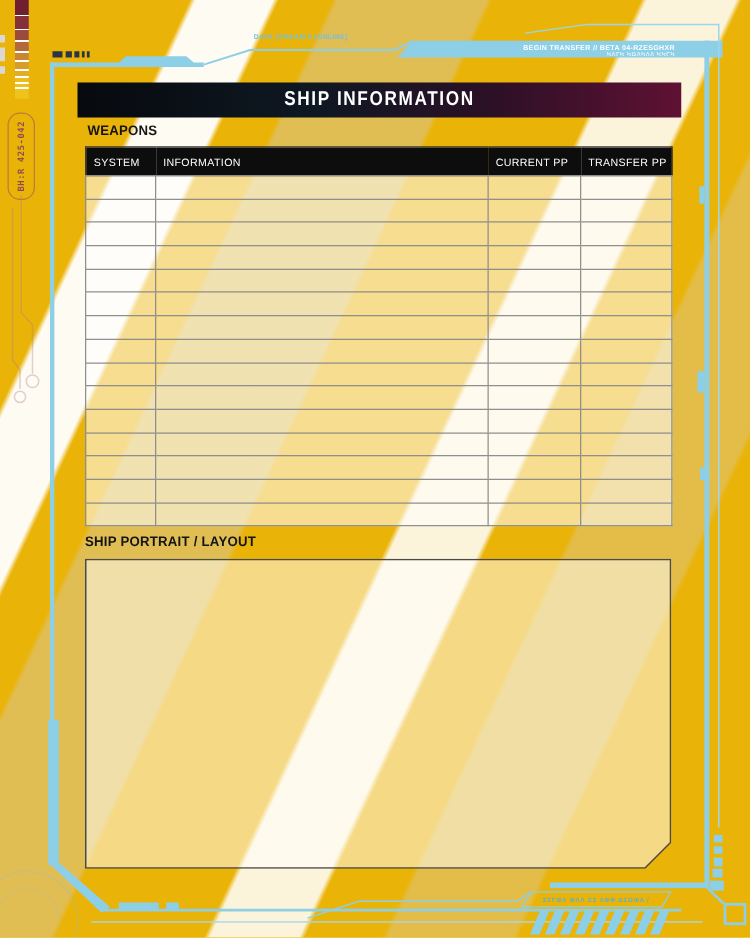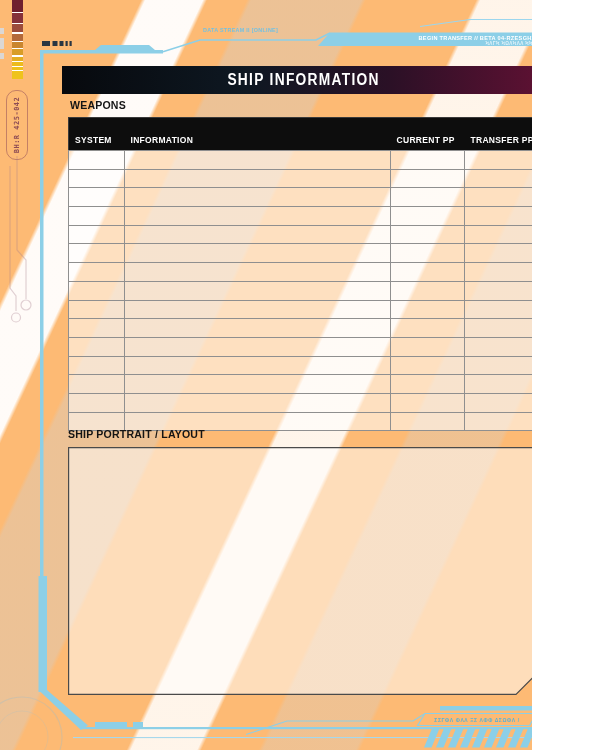--- a/index.html
+++ b/index.html
@@ -1,17 +1,17 @@
 <!DOCTYPE html>
 <html><head>
 <meta charset="utf-8">
 <style>
   html,body{margin:0;padding:0;}
   body{width:600px;height:750px;font-family:"Liberation Sans",sans-serif;}
-  #sheet{position:relative;width:532px;height:750px;background:#fdba74;overflow:hidden;}
+  #sheet{position:relative;width:600px;height:750px;background:#eab308;overflow:hidden;}
 
   
   #watermarks{position:absolute;inset:0;z-index:0;pointer-events:none;
     background-image:
       linear-gradient(115deg, rgba(0,0,0,0) 16%, rgba(255,255,255,0.95) 16.5%, rgba(255,255,255,0.95) 23%, rgba(0,0,0,0) 23.5%),
       linear-gradient(115deg, rgba(0,0,0,0) 28%, rgba(209,207,205,0.38) 28.5%, rgba(209,207,205,0.38) 41%, rgba(0,0,0,0) 41.5%),
       linear-gradient(115deg, rgba(0,0,0,0) 54%, rgba(255,255,255,0.85) 54.5%, rgba(255,255,255,0.85) 62%, rgba(0,0,0,0) 62.5%),
       linear-gradient(115deg, rgba(0,0,0,0) 69%, rgba(211,209,207,0.32) 69.5%, rgba(211,209,207,0.32) 80%, rgba(0,0,0,0) 80.5%);
   }
 
@@ -50,22 +50,22 @@
     transform:scaleX(0.86);white-space:nowrap;}
 
   .section-label{position:absolute;z-index:2;font-size:11px;font-weight:bold;color:#141414;
     letter-spacing:.2px;transform-origin:left;transform:scaleX(0.96);white-space:nowrap;}
   #weapons-label{left:70px;top:99px;}
   #portrait-label{left:68px;top:428px;}
 
   
   #weapons-table{position:absolute;left:68px;top:117px;width:469px;z-index:2;
     border-collapse:collapse;table-layout:fixed;}
-  #weapons-table th{background:#0d0d0d;color:#fff;font-size:8.5px;font-weight:bold;
-    letter-spacing:.3px;text-align:left;padding:12px 0 0 6px;height:20px;border:0;}
+  #weapons-table th{background:#0d0d0d;color:#fff;font-size:8.5px;font-weight:normal;
+    letter-spacing:.3px;text-align:left;padding:2px 0 0 6px;height:20px;border:0;}
   #weapons-table td{height:17.7px;background:rgba(255,255,255,0.55);
     border:1px solid #8f8f8f;padding:0;}
   #weapons-table{border:1.5px solid #3a3a3a;}
   .col-system{width:56px;}
   .col-description{width:266px;}
   .col-originalpp{width:74px;}
   .col-currentpp{width:73px;}
 
   
   #portrait-box{position:absolute;left:68px;top:447px;z-index:2;}

